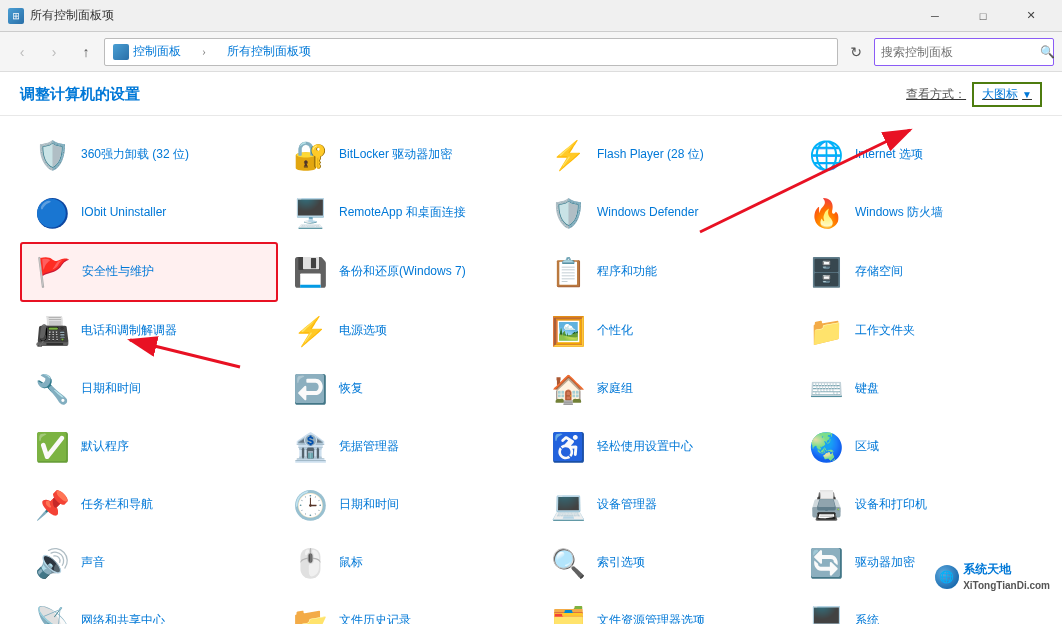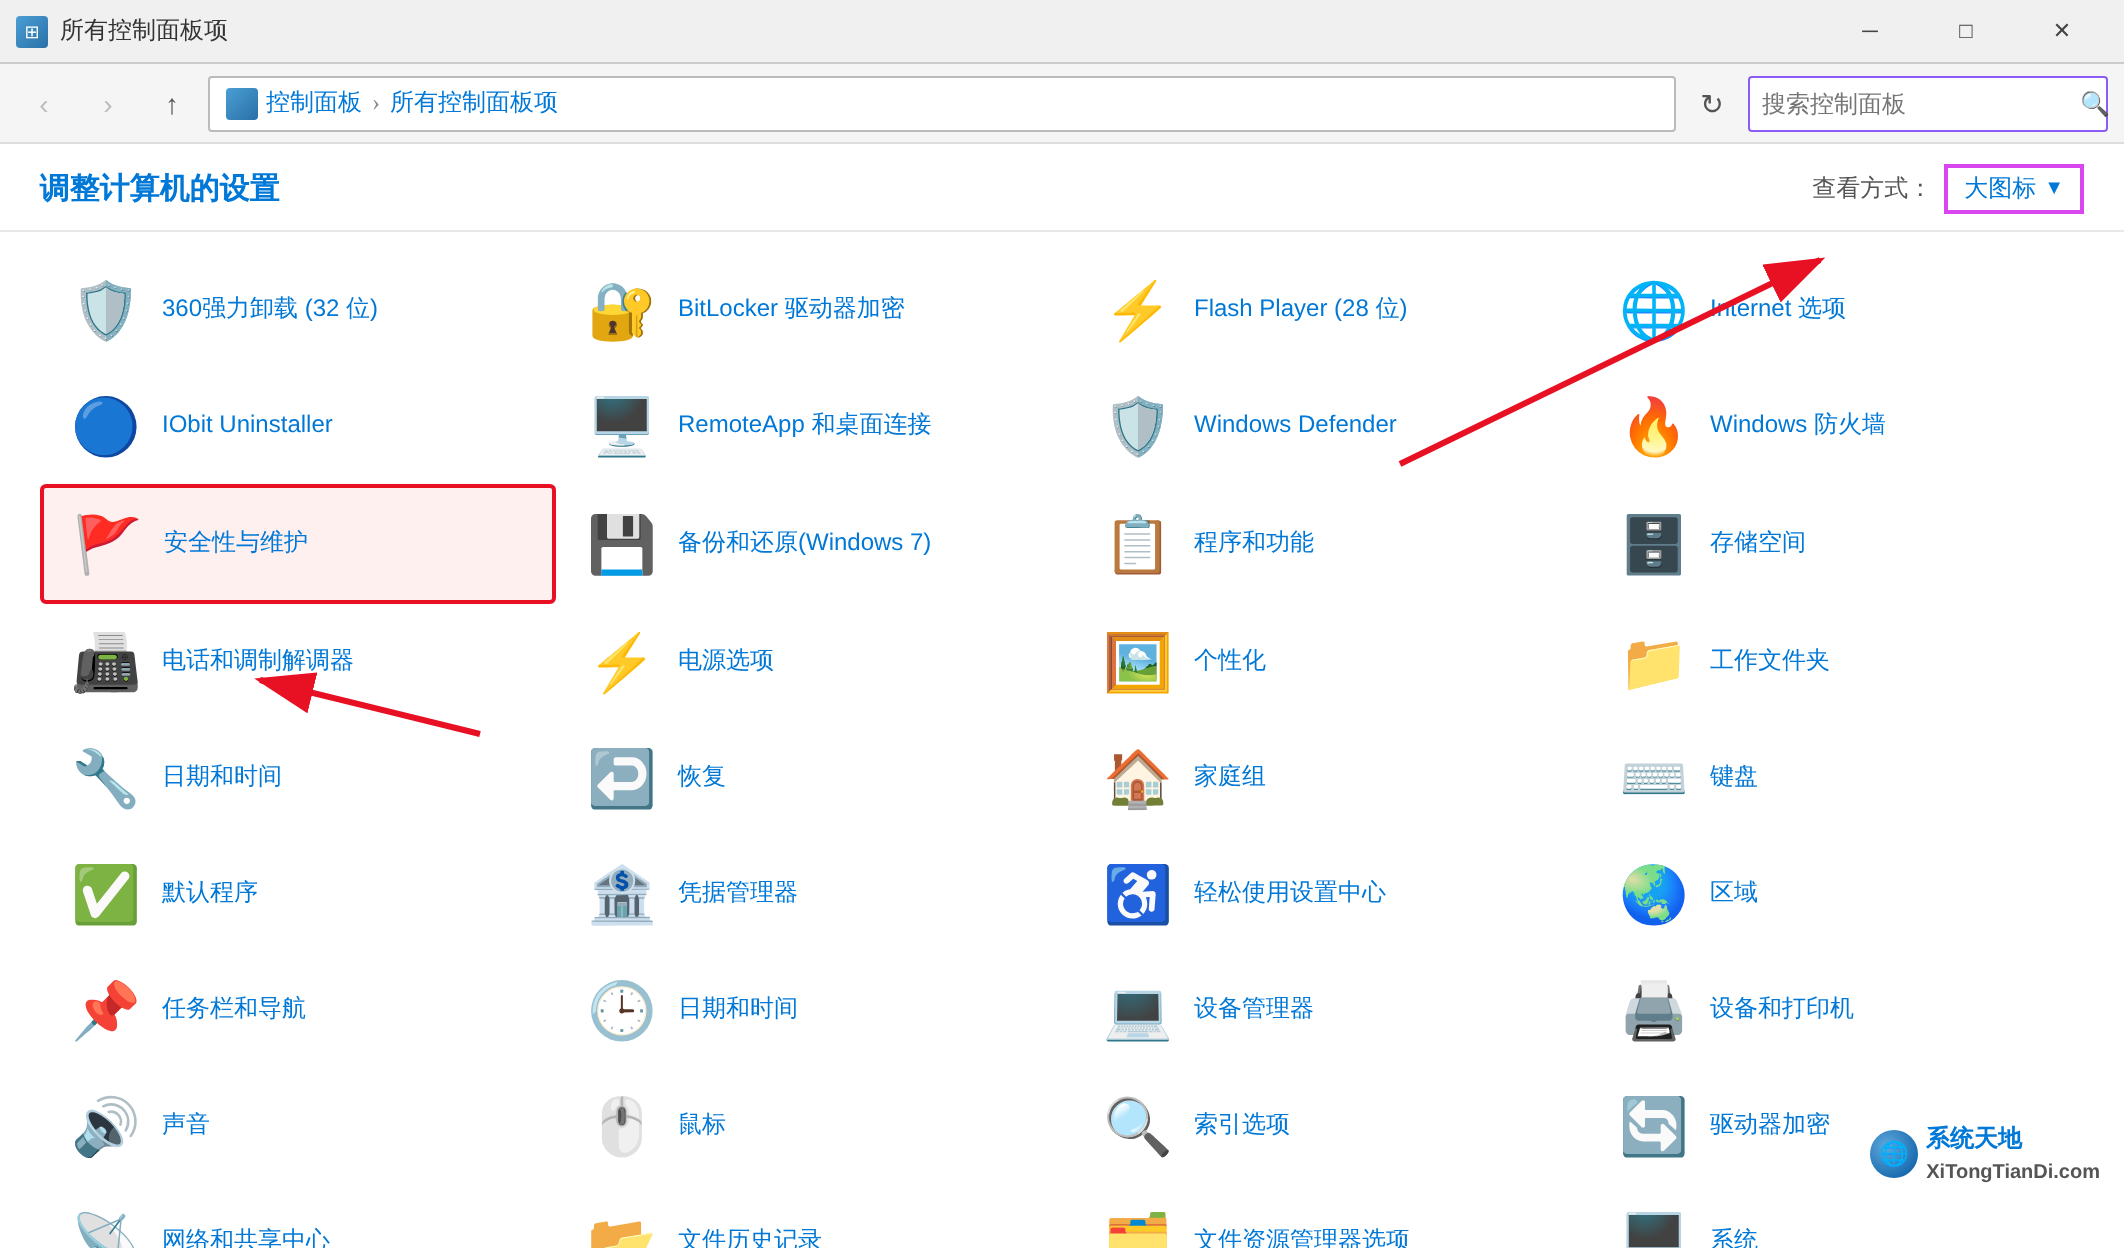--- a/index.html
+++ b/index.html
@@ -82,21 +82,21 @@
       width: 16px; height: 16px;
       background: linear-gradient(135deg, #4a9fd4, #2a6fa8);
       border-radius: 2px;
       flex-shrink: 0;
     }
     .address-text {
       font-size: 12px;
       color: #333;
       display: flex;
       align-items: center;
-      gap: 2px;
+      gap: 18px;
       font-family: Liberation Serif, serif;
     }
     .address-sep { color: #888; margin: 0 3px; }
     .address-link { color: #0078d7; cursor: pointer; }
     .refresh-btn {
       width: 28px; height: 28px;
       display: flex; align-items: center; justify-content: center;
       cursor: pointer; border: 1px solid transparent; border-radius: 3px;
       color: #555; font-size: 14px;
     }
@@ -135,24 +135,25 @@
       font-size: 15px;
       color: #0078d7;
       font-weight: bold;
     }
     .view-selector {
       display: flex;
       align-items: center;
       gap: 6px;
       font-size: 12px;
       color: #333;
+      text-decoration: underline;
     }
     .view-label { color: #555; }
     .view-dropdown {
-      border: 2px solid #d946ef;
+      border: 2px solid #4d7c0f;
       padding: 2px 8px;
       display: flex;
       align-items: center;
       gap: 4px;
       cursor: pointer;
       background: white;
       font-size: 12px;
     }
     .view-dropdown-text { color: #0078d7; }
     .view-dropdown-arrow { color: #0078d7; font-size: 10px; }

